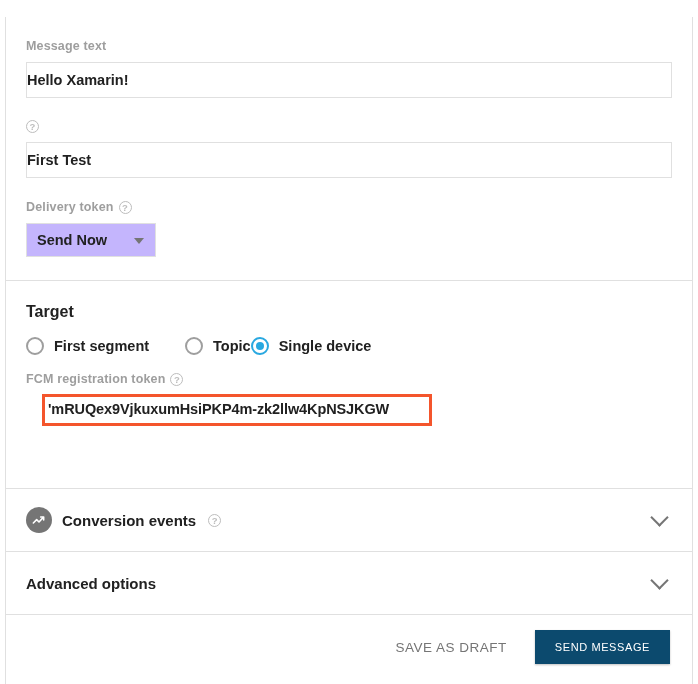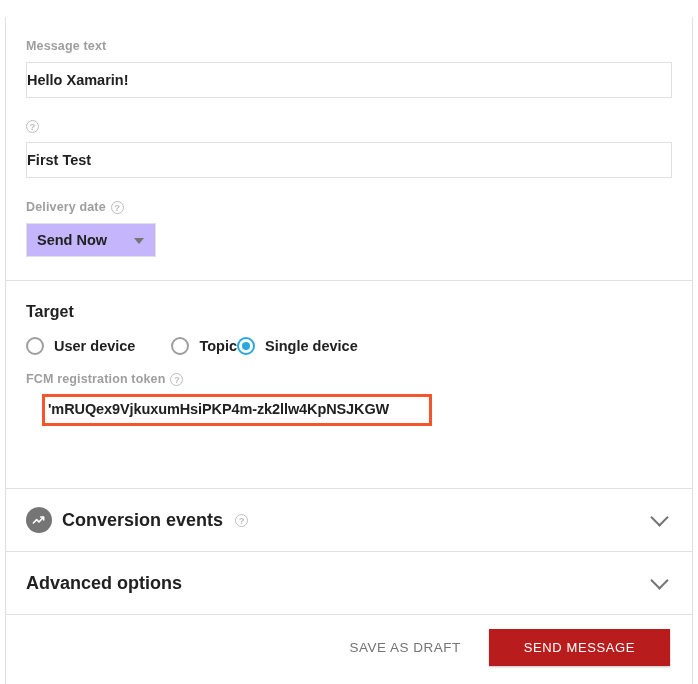--- a/index.html
+++ b/index.html
@@ -159,21 +159,21 @@
     align-items: center;
     justify-content: space-between;
     padding: 0 20px;
   }
   .collapse-left {
     display: flex;
     align-items: center;
     gap: 10px;
   }
   .collapse-title {
-    font-size: 18px;
+    font-size: 15px;
     font-weight: bold;
     color: #212121;
   }
   .conv-icon {
     width: 26px; height: 26px;
     border-radius: 50%;
     background: #757575;
     display: flex;
     align-items: center;
     justify-content: center;
@@ -202,27 +202,27 @@
     border: none;
     font-family: "Liberation Sans", sans-serif;
     font-size: 13.5px;
     font-weight: normal;
     letter-spacing: .5px;
     color: #757575;
     cursor: pointer;
     padding: 10px 6px;
   }
   .btn-primary {
-    background: #b91c1c;
+    background: #0c4a6e;
     border: none;
     color: #ffffff;
     font-family: "Liberation Sans", sans-serif;
-    font-size: 13px;
+    font-size: 11px;
     letter-spacing: .6px;
-    padding: 11px 35px;
+    padding: 11px 20px;
     cursor: pointer;
     box-shadow: 0 1px 2px rgba(0,0,0,.25);
   }
 </style>
 </head>
 <body>
 
 <div class="card">
 
   <div class="section" style="padding-top:22px;">
@@ -237,21 +237,21 @@
 
     <div class="field-label">
       <span class="help-icon">?</span>
     </div>
     <div style="height:9px;"></div>
     <input class="text-input" type="text" value="First Test" style="">
 
     <div style="height:22px;"></div>
 
     <div class="field-label">
-      <span>Delivery date</span>
+      <span>Delivery token</span>
       <span class="help-icon">?</span>
     </div>
     <div style="height:9px;"></div>
     <div class="select-wrap">
       <div class="select-box">
         <span>Send Now</span>
       </div>
       <span class="select-arrow"></span>
     </div>
 
@@ -263,21 +263,21 @@
   <div class="section" style="padding-top:22px;">
 
     <div class="target-title">Target</div>
 
     <div style="height:16px;"></div>
 
     <div class="radio-row">
 
       <div class="radio-item" style="margin-right:36px;">
         <span class="radio-mark"></span>
-        <span class="radio-label">User device</span>
+        <span class="radio-label">First segment</span>
       </div>
 
       <div class="radio-item" style="">
         <span class="radio-mark"></span>
         <span class="radio-label">Topic</span>
       </div>
 
       <div class="radio-item selected">
         <span class="radio-mark"></span>
         <span class="radio-label">Single device</span>

